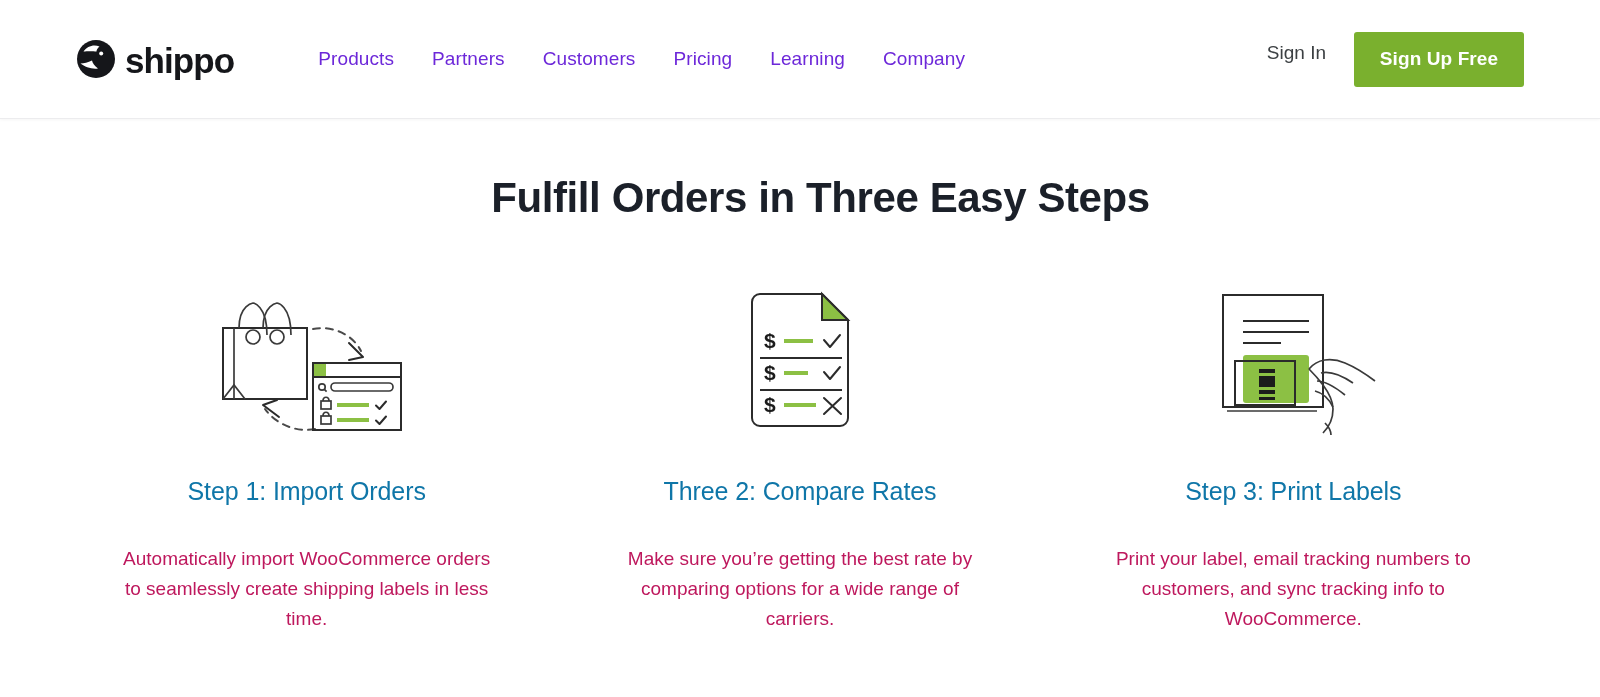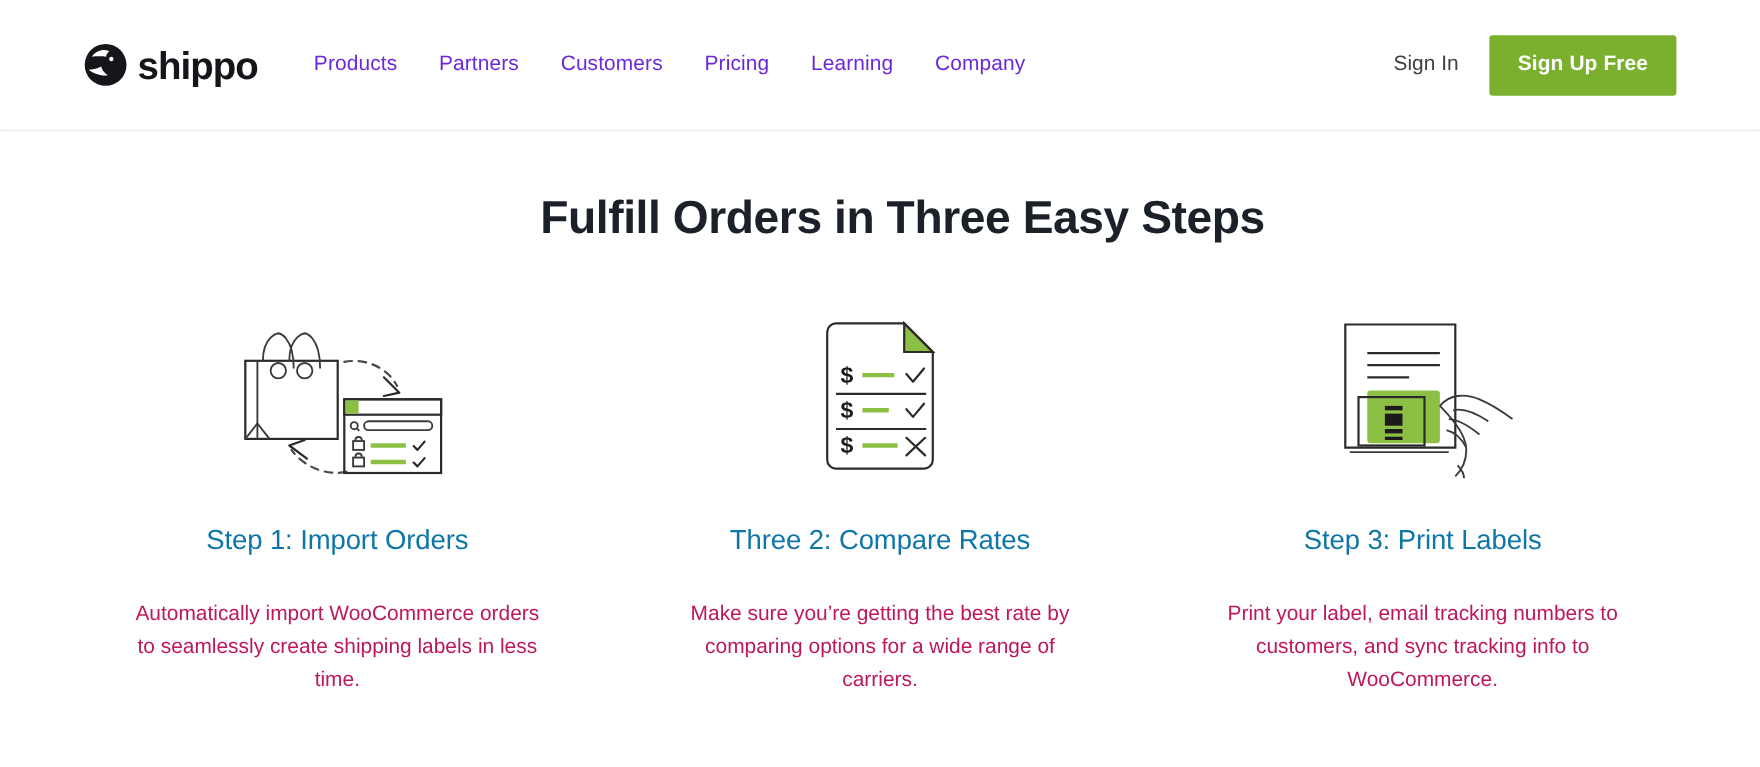--- a/index.html
+++ b/index.html
@@ -27,21 +27,21 @@
     box-shadow: 0 1px 3px rgba(0,0,0,0.045);
     z-index: 5;
   }
 
   .brand {
     display: flex;
     align-items: center;
     gap: 9px;
     text-decoration: none;
     flex: 0 0 auto;
-    margin-right: 32px;
+    margin-right: 65px;
   }
   .brand-mark { width: 40px; height: 40px; display: block; }
   .brand-word {
     font-size: 35px;
     font-weight: 700;
     letter-spacing: -0.9px;
     color: #15161a;
     line-height: 1;
     position: relative;
     top: 1px;
@@ -57,21 +57,21 @@
     font-size: 19px;
     color: #6d28d9;
     text-decoration: none;
     padding: 10px 19px;
     white-space: nowrap;
     letter-spacing: 0.1px;
   }
 
   .header-actions {
     display: flex;
-    align-items: center;
+    align-items: flex-start;
     gap: 22px;
     flex: 0 0 auto;
   }
   .signin-link {
     font-size: 19px;
     color: #3c4043;
     text-decoration: none;
     padding: 10px 6px;
     white-space: nowrap;
   }

